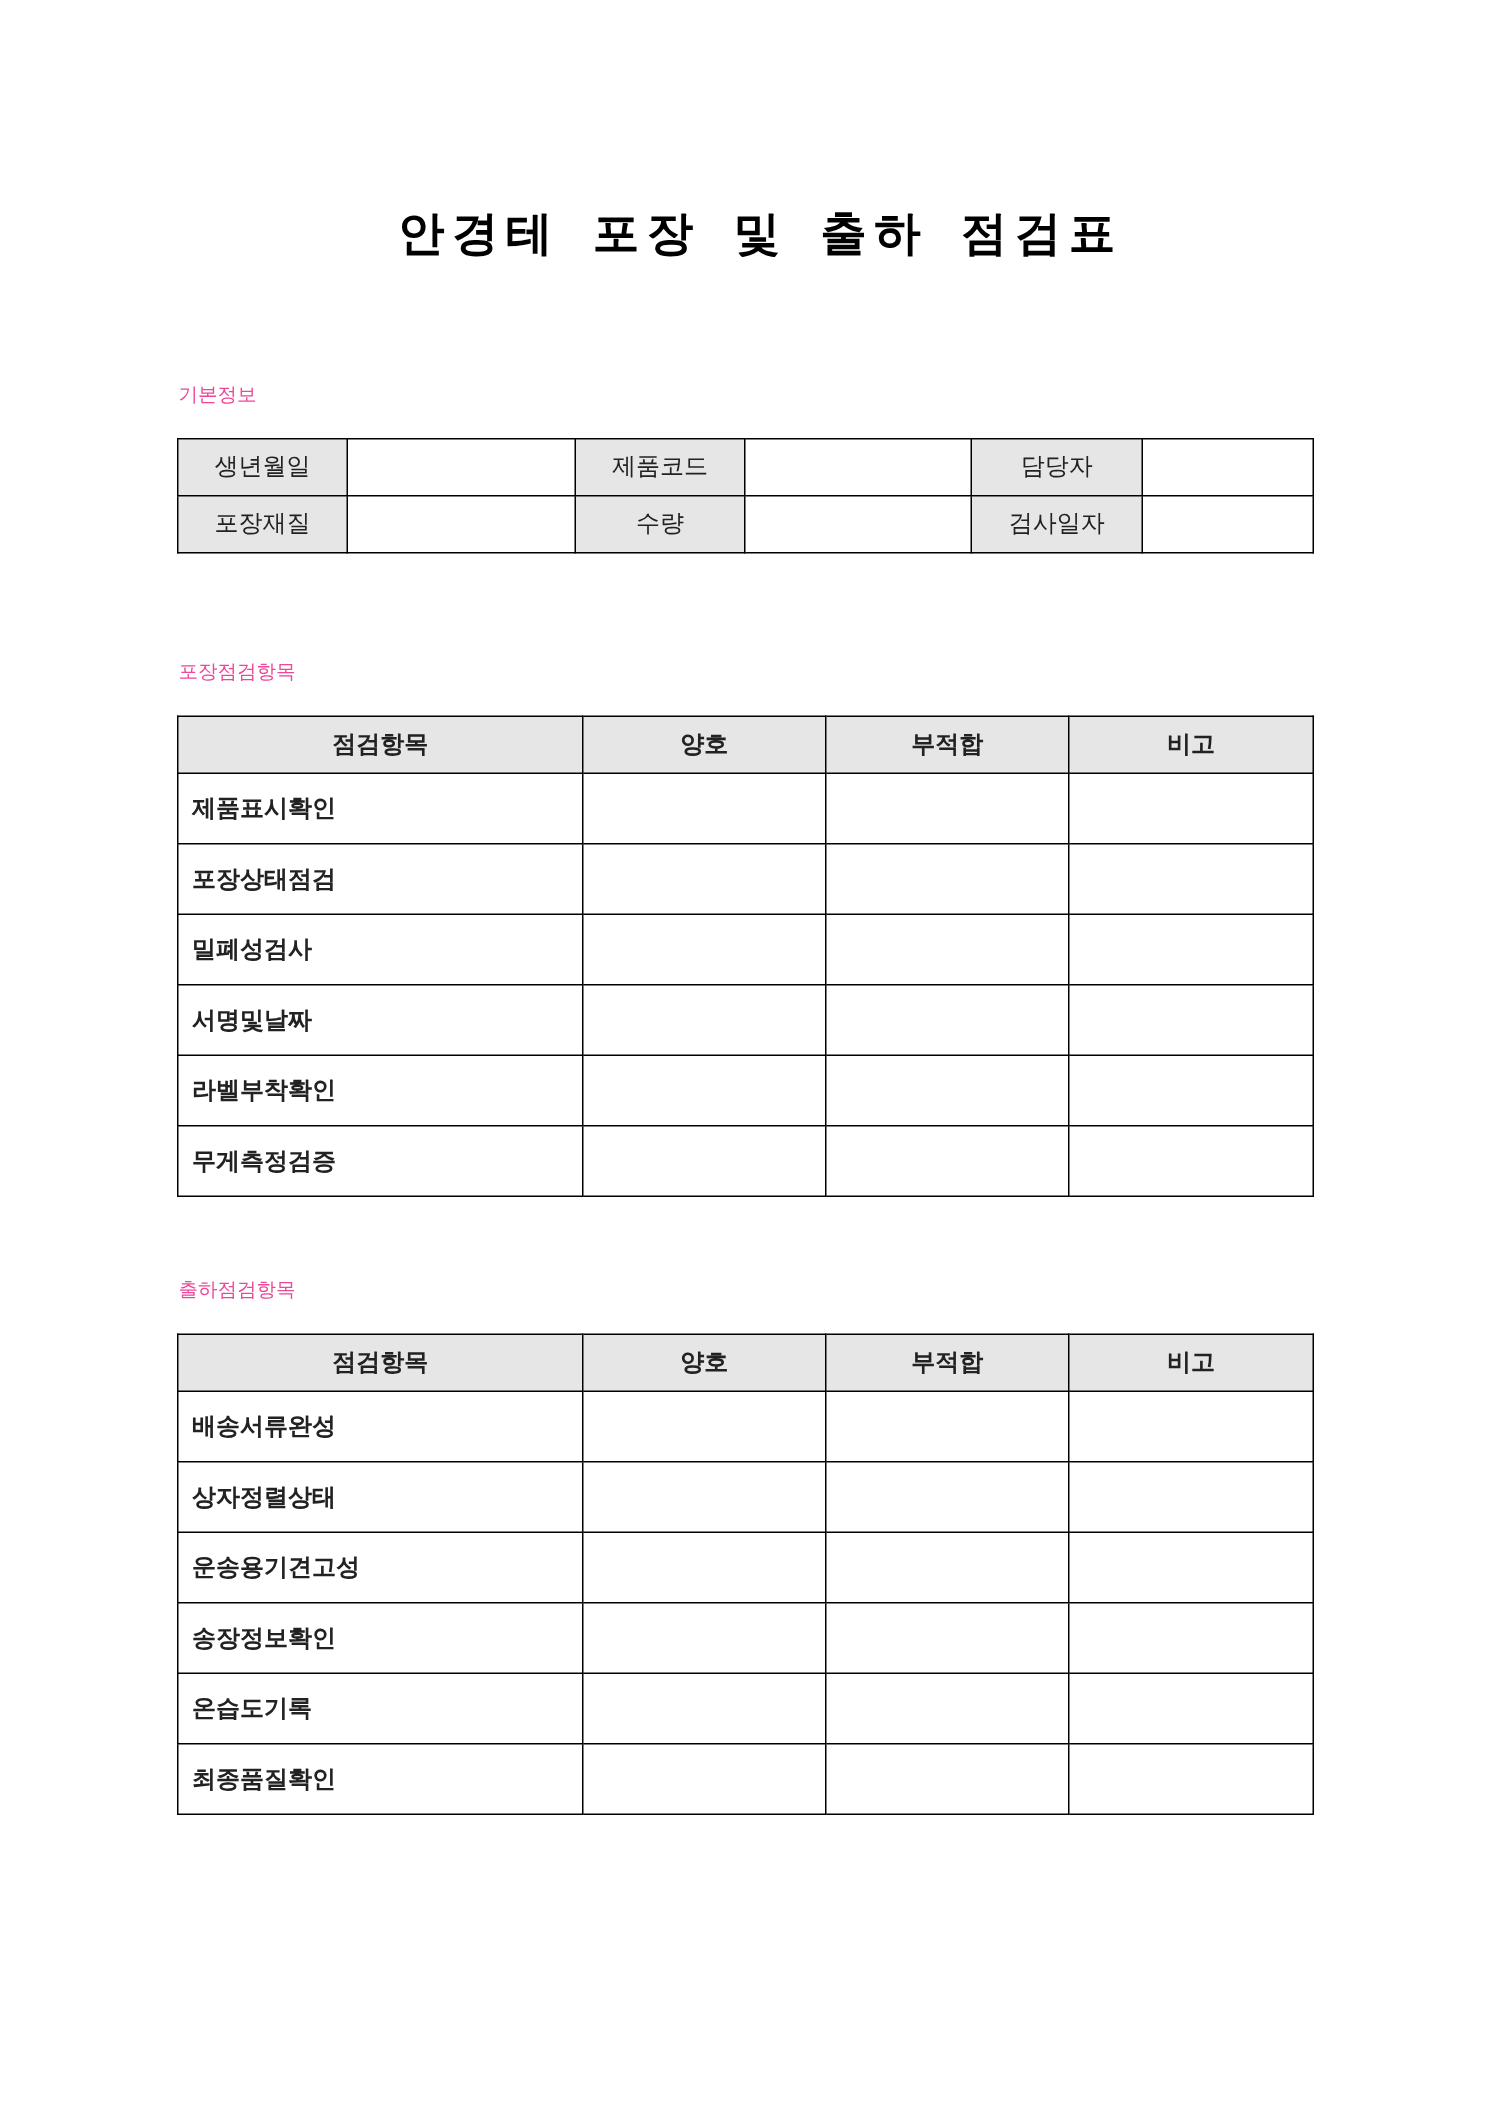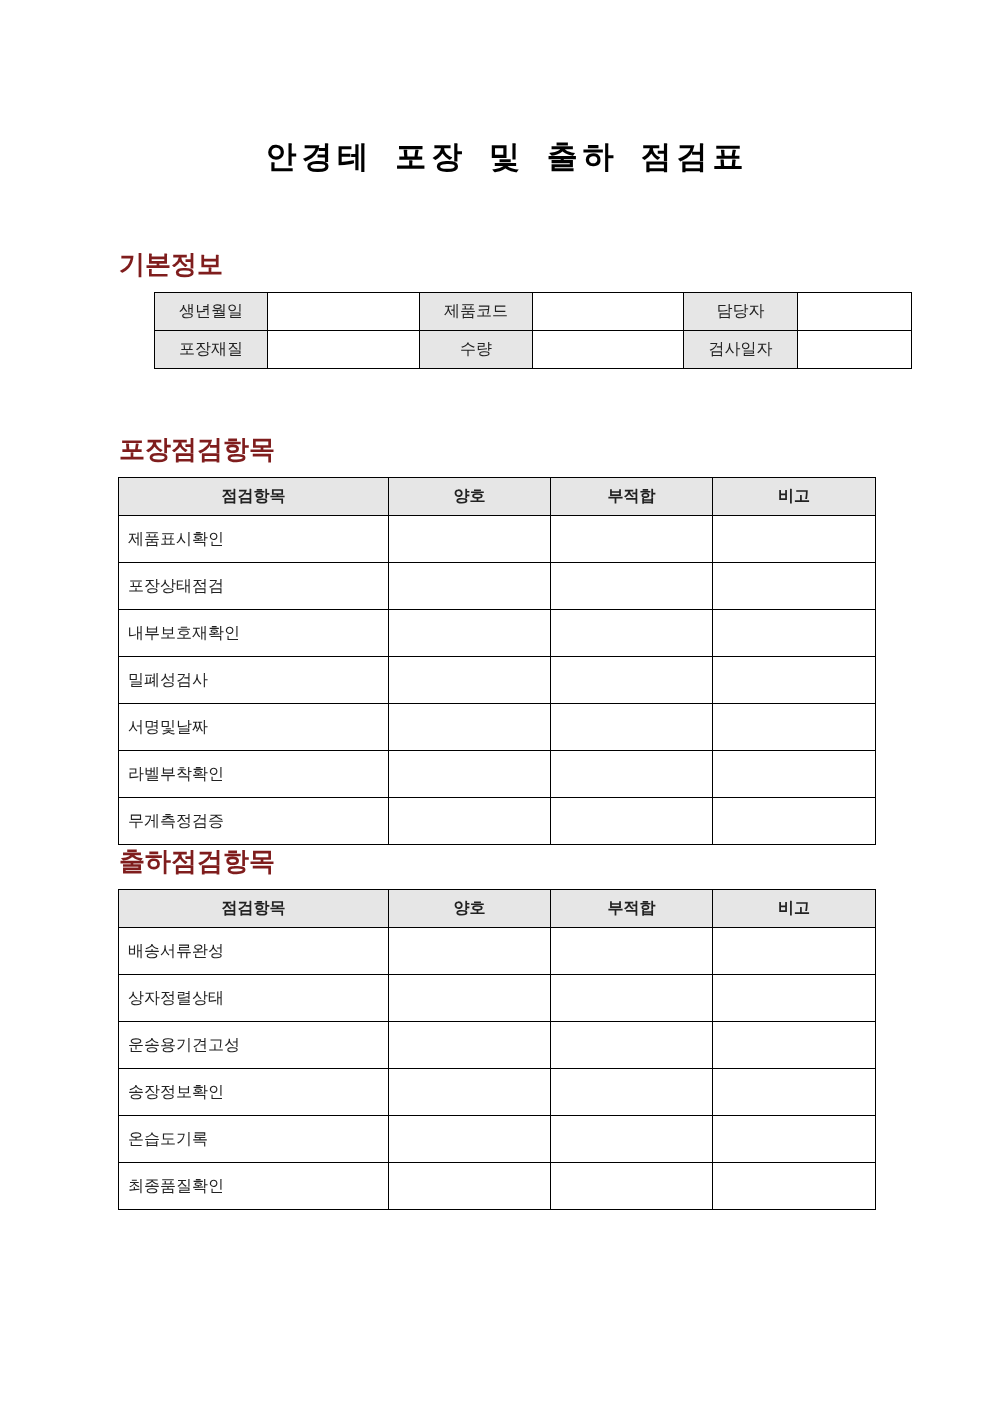--- a/index.html
+++ b/index.html
@@ -24,55 +24,55 @@
       font-size: 31px;
       font-weight: bold;
       letter-spacing: 5px;
       word-spacing: 6px;
       line-height: 44px;
       color: #000;
     }
     .section-title {
       position: absolute;
       left: 119px;
-      font-size: 26px;
-      font-weight: bold;
+      font-size: 13px;
+      font-weight: normal;
       line-height: 26px;
-      color: #7f1d1d;
+      color: #ec4899;
     }
     table {
       position: absolute;
       left: 118px;
       border-collapse: collapse;
       table-layout: fixed;
     }
     td, th {
       border: 1.5px solid #000;
       padding: 0;
       font-size: 16px;
       font-weight: normal;
       color: #222;
       height: 36px;
       box-sizing: border-box;
     }
-    .basic-table { top: 292px; width: 757px; margin-left: 36px; }
+    .basic-table { top: 292px; width: 757px; }
     .basic-table td { height: 38px; }
     .label-cell {
       background: #e6e6e6;
       text-align: center;
     }
     .value-cell { background: #fff; }
     .check-table { width: 757px; }
     .check-table th {
       background: #e6e6e6;
       text-align: center;
       height: 38px;
       font-weight: bold;
     }
-    .check-table td { height: 47px; }
+    .check-table td { height: 47px; font-weight: bold; }
     .item-cell {
       text-align: left;
       padding-left: 9px !important;
     }
     #packing-table { top: 477px; }
     #shipping-table { top: 889px; }
   </style>
 </head>
 <body>
 
@@ -133,26 +133,20 @@
       <td></td>
       <td></td>
     </tr>
     <tr>
       <td class="item-cell">포장상태점검</td>
       <td></td>
       <td></td>
       <td></td>
     </tr>
     <tr>
-      <td class="item-cell">내부보호재확인</td>
-      <td></td>
-      <td></td>
-      <td></td>
-    </tr>
-    <tr>
       <td class="item-cell">밀폐성검사</td>
       <td></td>
       <td></td>
       <td></td>
     </tr>
     <tr>
       <td class="item-cell">서명및날짜</td>
       <td></td>
       <td></td>
       <td></td>

